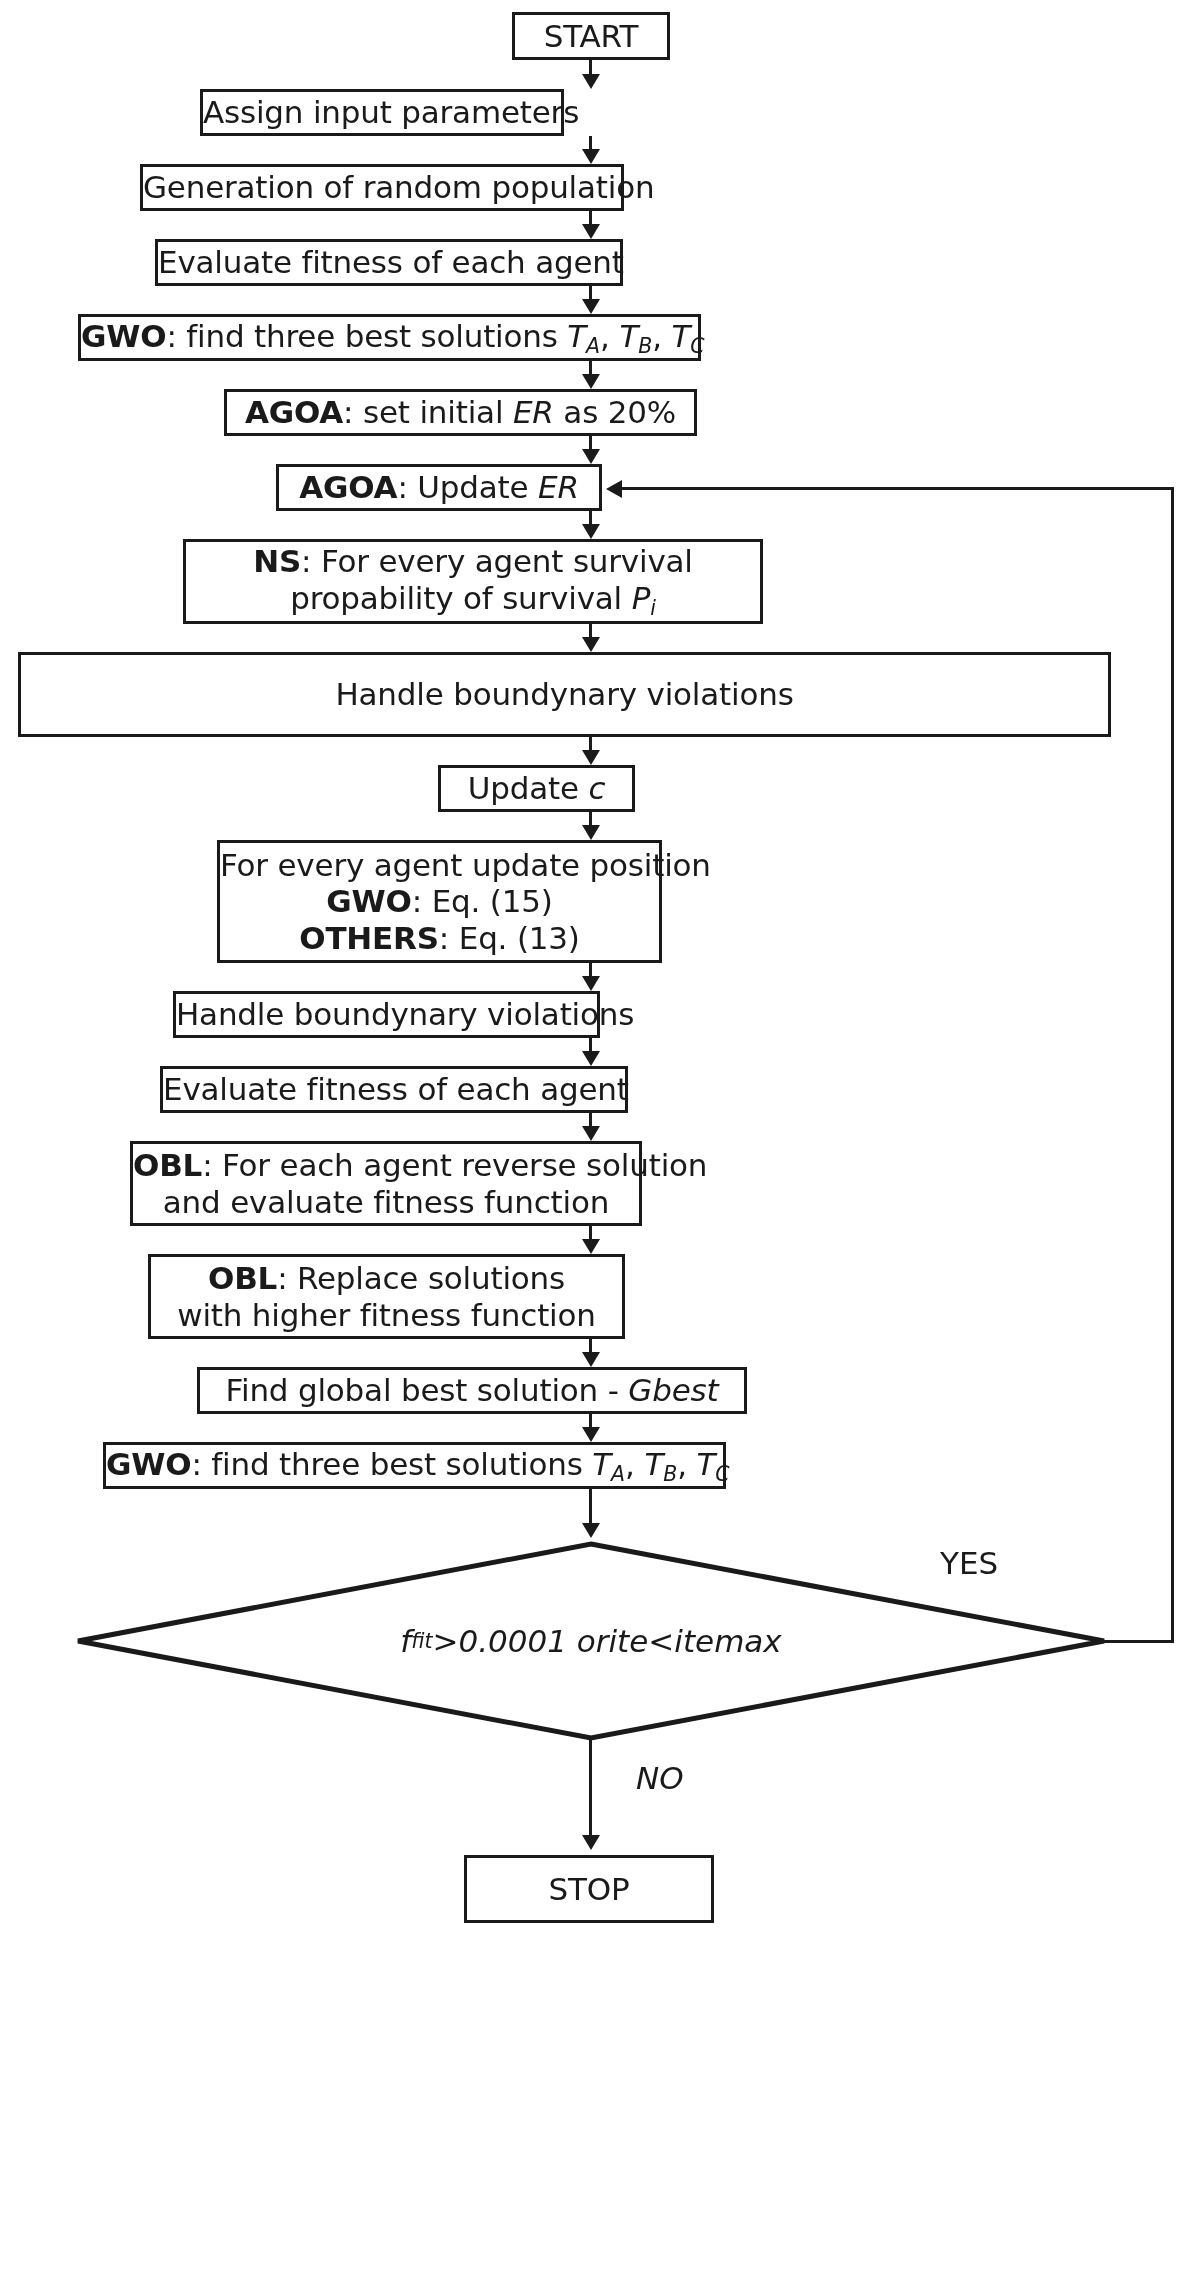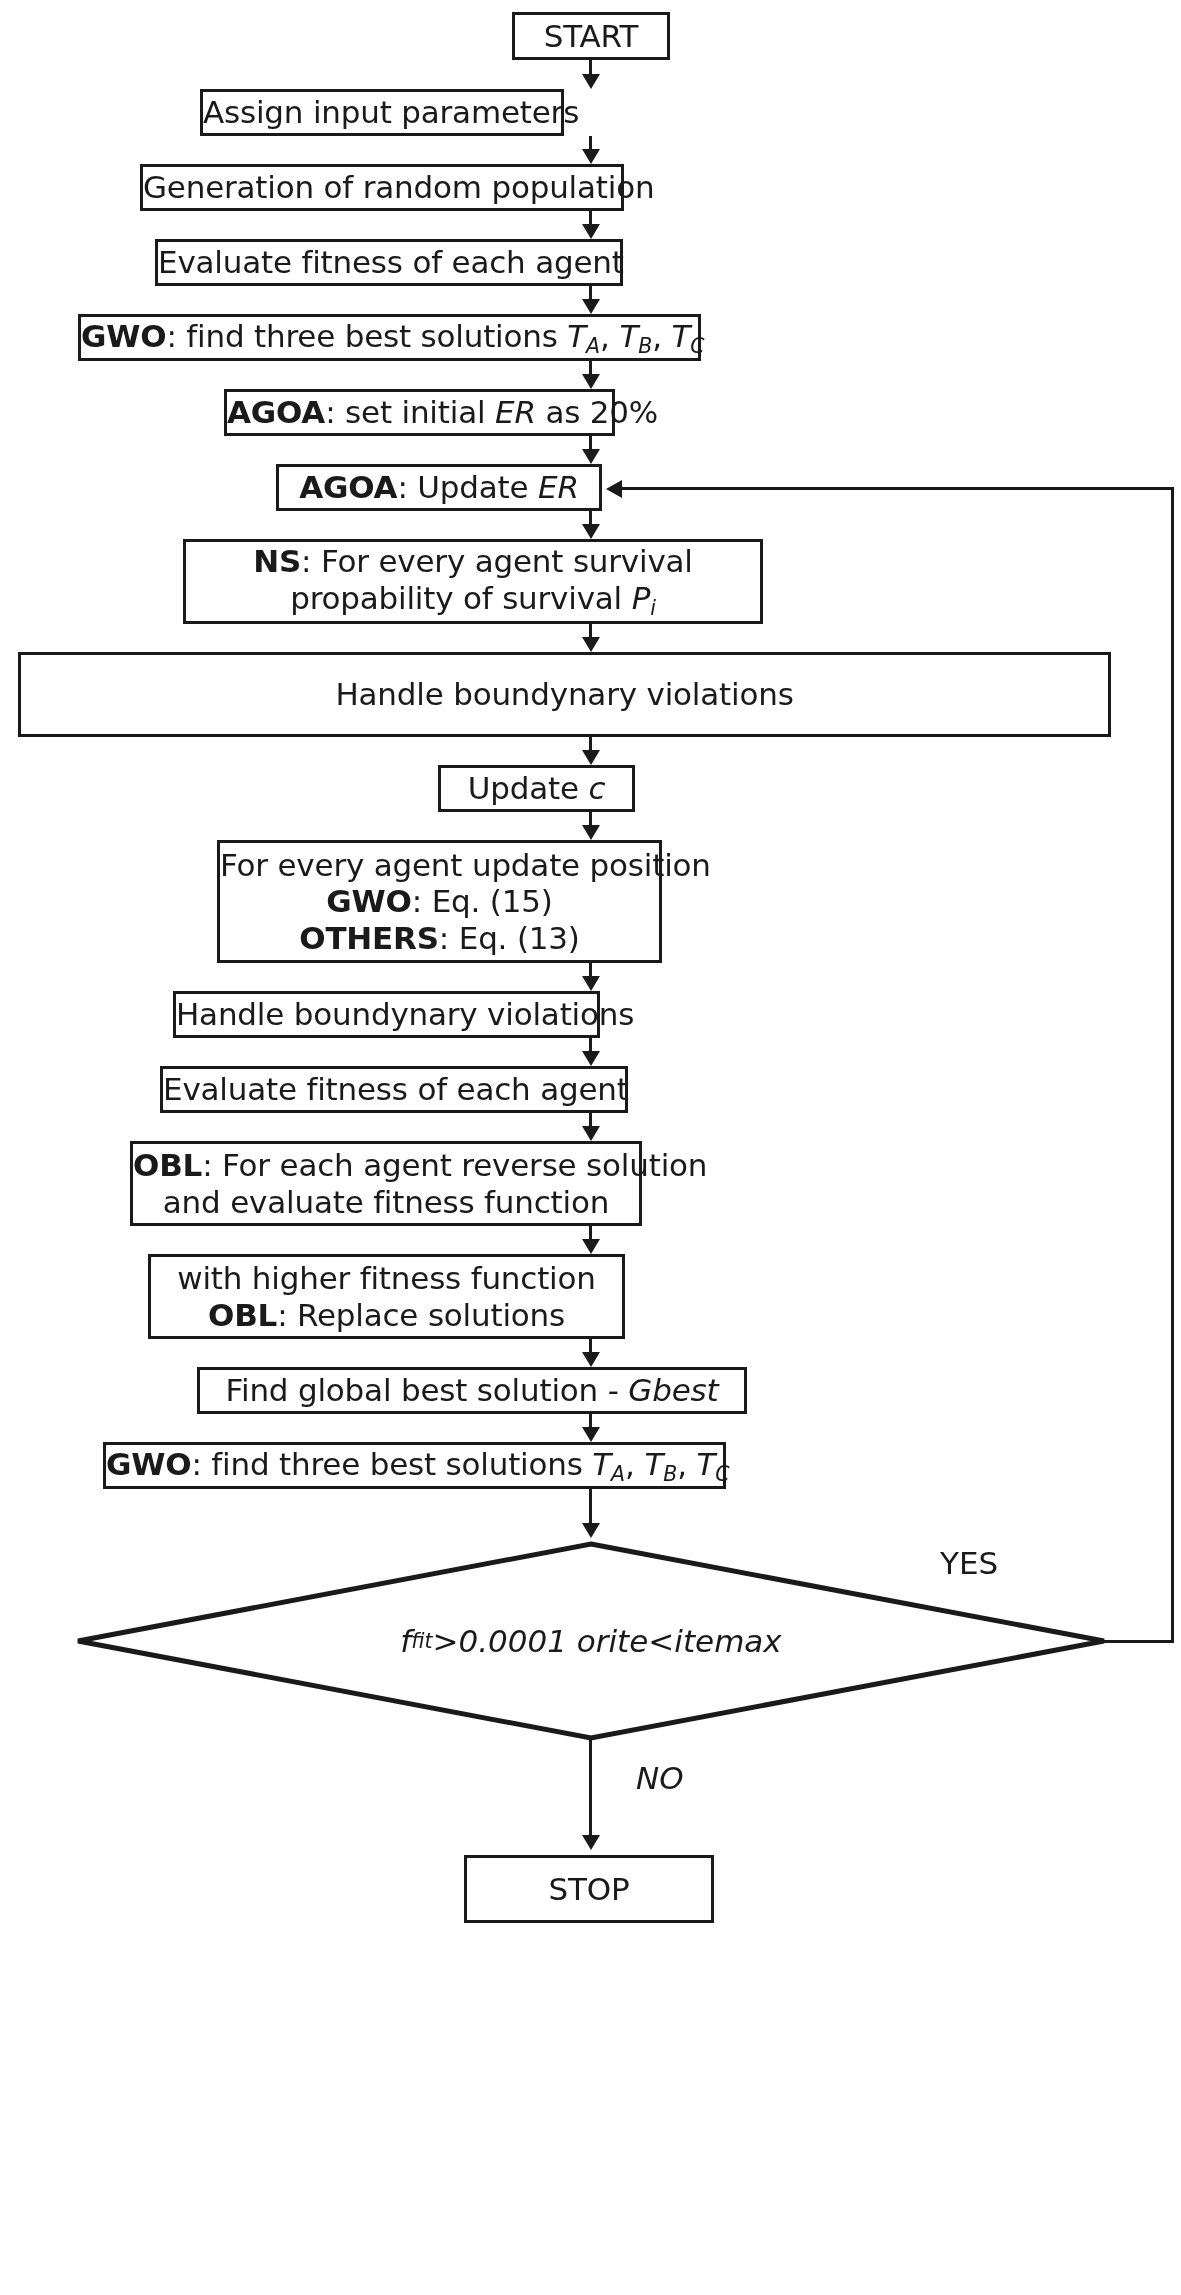--- a/index.html
+++ b/index.html
@@ -140,21 +140,21 @@
   </div>
   <div class="vline" style="left:589px; top:286px; height:17px;"></div>
   <div class="arrow-down" style="left:582px; top:299px;"></div>
 
   <div class="node" style="left:78px; top:314px; width:623px; height:47px;">
     <span class="inner"><span class="bold">GWO</span><span>: find three best solutions </span><span class="ital">T</span><span class="sub">A</span><span>, </span><span class="ital">T</span><span class="sub">B</span><span>, </span><span class="ital">T</span><span class="sub">C</span></span>
   </div>
   <div class="vline" style="left:589px; top:361px; height:17px;"></div>
   <div class="arrow-down" style="left:582px; top:374px;"></div>
 
-  <div class="node" style="left:224px; top:389px; width:391px; height:47px;">
+  <div class="node" style="left:224px; top:389px; width:473px; height:47px;">
     <span class="inner"><span class="bold">AGOA</span><span>: set initial </span><span class="ital">ER</span><span> as 20%</span></span>
   </div>
   <div class="vline" style="left:589px; top:436px; height:17px;"></div>
   <div class="arrow-down" style="left:582px; top:449px;"></div>
 
   <div class="node" style="left:276px; top:464px; width:326px; height:47px;">
     <span class="inner"><span class="bold">AGOA</span><span>: Update </span><span class="ital">ER</span></span>
   </div>
   <div class="vline" style="left:589px; top:511px; height:17px;"></div>
   <div class="arrow-down" style="left:582px; top:524px;"></div>
@@ -208,22 +208,22 @@
     <span class="inner">
       <span class="line"><span class="bold">OBL</span><span>: For each agent reverse solution</span></span>
       <span class="line">and evaluate fitness function</span>
     </span>
   </div>
   <div class="vline" style="left:589px; top:1226px; height:17px;"></div>
   <div class="arrow-down" style="left:582px; top:1239px;"></div>
 
   <div class="node" style="left:148px; top:1254px; width:477px; height:85px;">
     <span class="inner">
+      <span class="line"><span class="bold">OBL</span><span>:  Replace solutions</span></span>
       <span class="line">with higher fitness function</span>
-      <span class="line"><span class="bold">OBL</span><span>:  Replace solutions</span></span>
     </span>
   </div>
   <div class="vline" style="left:589px; top:1339px; height:17px;"></div>
   <div class="arrow-down" style="left:582px; top:1352px;"></div>
 
   <div class="node" style="left:199px; top:1367px; width:546px; height:47px; left:197px; width:550px;">
     <span class="inner"><span>Find global best solution - </span><span class="ital">Gbest</span></span>
   </div>
   <div class="vline" style="left:589px; top:1414px; height:17px;"></div>
   <div class="arrow-down" style="left:582px; top:1427px;"></div>

